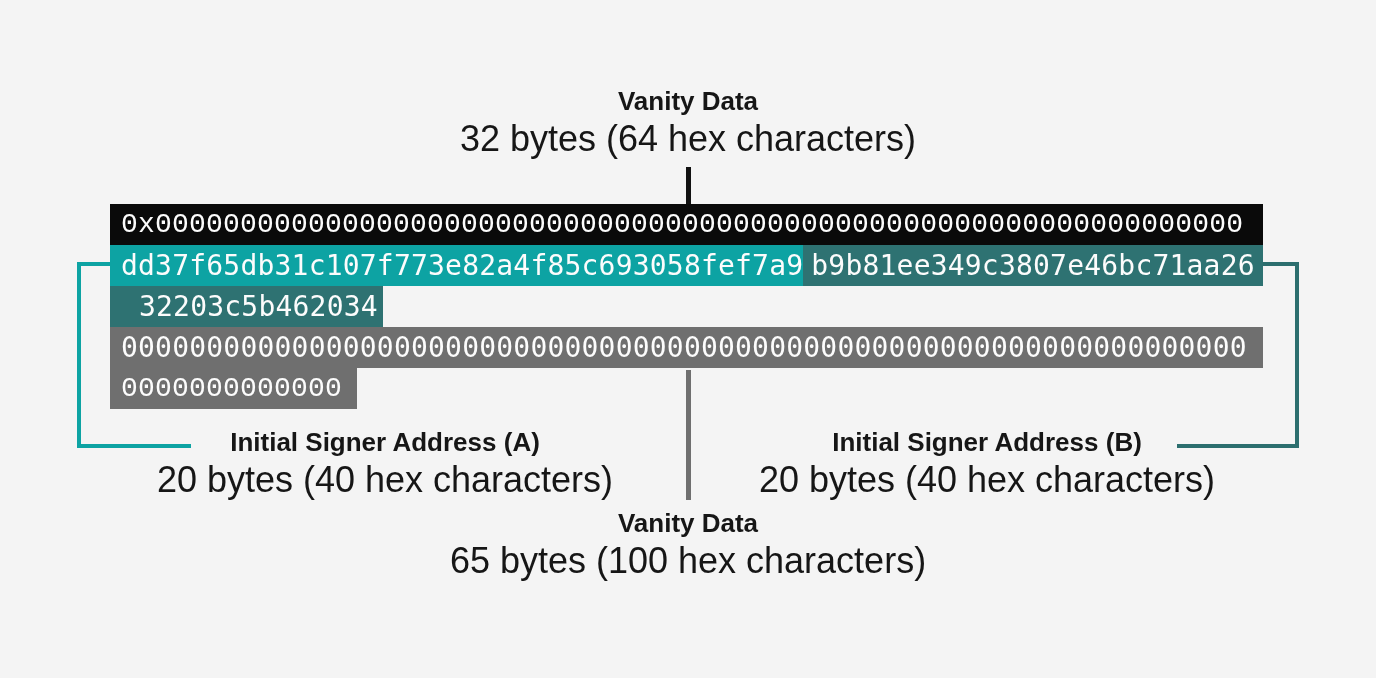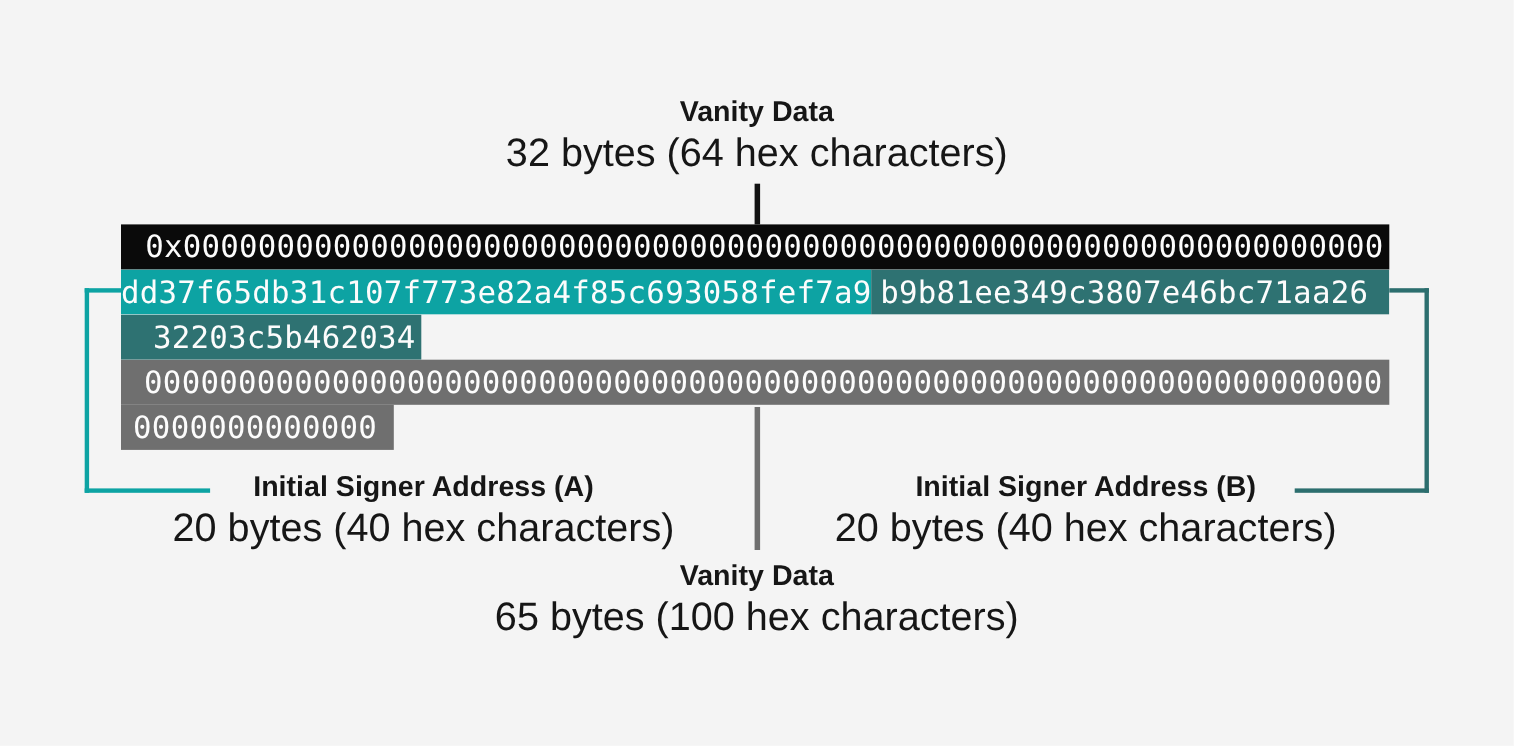--- a/index.html
+++ b/index.html
@@ -23,34 +23,35 @@
     letter-spacing: 0.2px;
     color: var(--bar_text, #fcfcfc);
   }
   .row {
     height: 41px;
     line-height: 41px;
     white-space: pre;
     overflow: hidden;
   }
   .row-flex { display: flex; }
-  .row1 { background: var(--bar_black, #0a0a0a); padding-left: 22px; }
-  .seg-a { background: var(--teal_bright, #0da3a3); }
+  .row1 { background: var(--bar_black, #0a0a0a); padding-left: 11px; font-family: Liberation Mono, monospace; }
+  .seg-a { background: var(--teal_bright, #0da3a3); padding-left: 11px; }
   .seg-b1 { background: var(--teal_dark, #2e7272); padding-left: 8px; flex: 1; }
   .seg-b2 { background: var(--teal_dark, #2e7272); padding-left: 29px; padding-right: 5px; }
   .seg-zeros { background: var(--gray, #6f6f6f); padding-left: 11px; flex: 1; }
-  .row4 { background: var(--gray, #6f6f6f); padding-left: 21px; }
+  .row4 { background: var(--gray, #6f6f6f); padding-left: 11px; }
   .row5 {
     background: var(--gray, #6f6f6f);
     display: inline-block;
     padding-left: 11px;
     padding-right: 15px;
     height: 41px;
     line-height: 41px;
     white-space: pre;
+    font-family: Liberation Mono, monospace;
   }
 
   
   .connector { position: absolute; }
   .conn-top   { left: 686px; top: 167px; width: 5px; height: 37px;  background: var(--connector_top, #111111); }
   .conn-bottom{ left: 686px; top: 370px; width: 5px; height: 130px; background: var(--connector_bottom, #6f6f6f); }
 
   .bracket-seg { position: absolute; }
   .bl-h1 { left: 77px;  top: 262px; width: 33px;  height: 4px;   background: var(--bracket_left, #0da3a3); }
   .bl-v  { left: 77px;  top: 262px; width: 4px;   height: 186px; background: var(--bracket_left, #0da3a3); }

